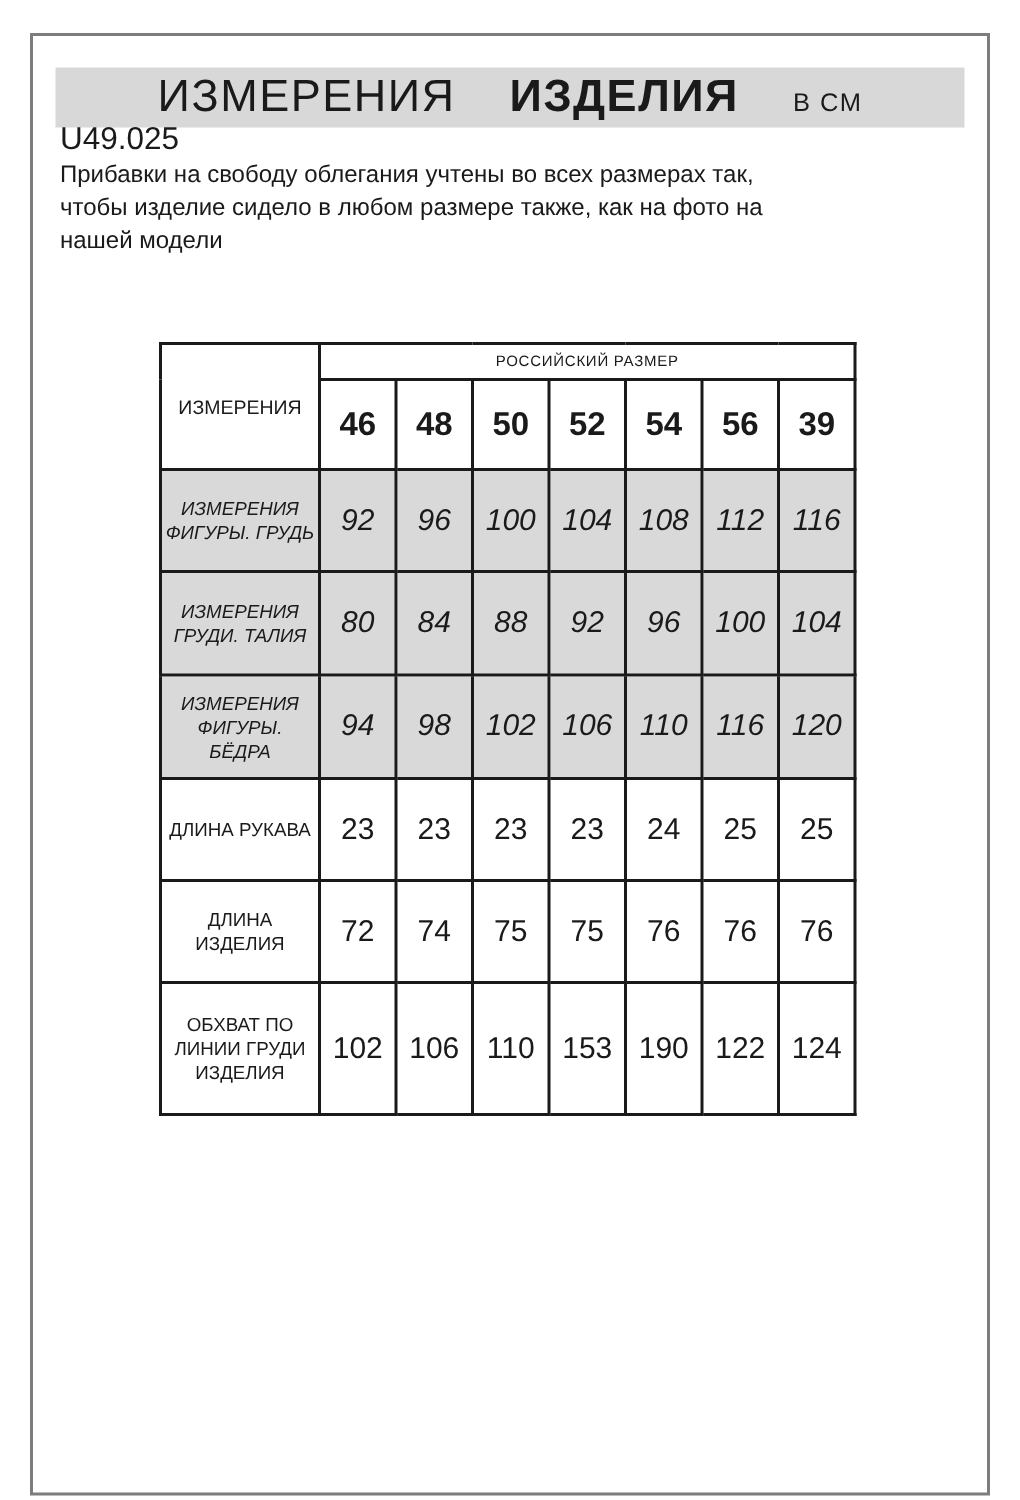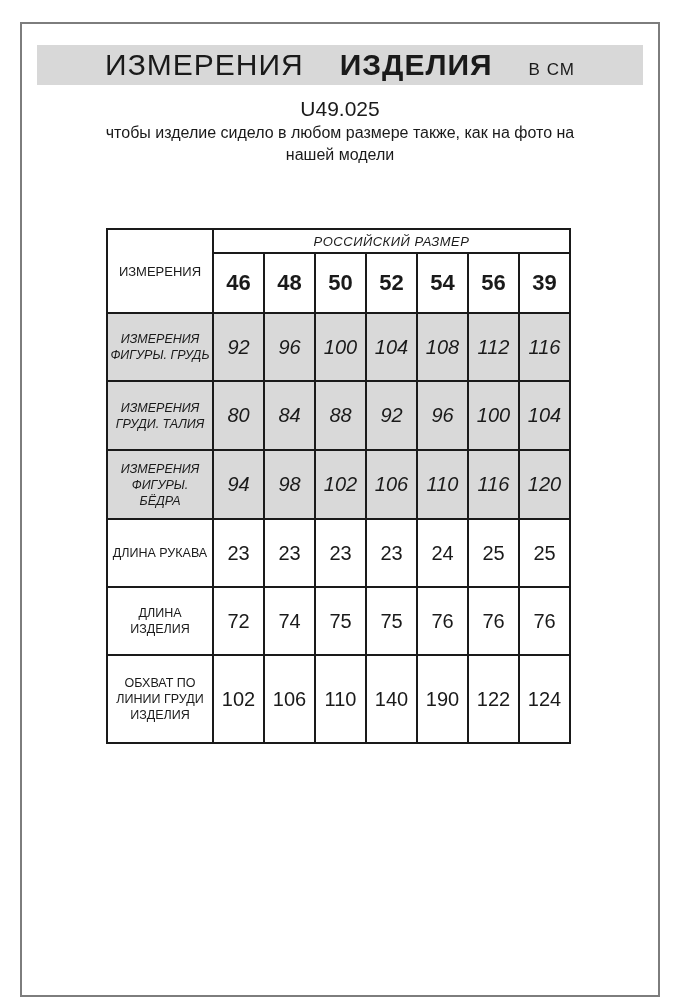--- a/index.html
+++ b/index.html
@@ -21,21 +21,21 @@
   }
   .title-band{
     position:absolute;left:37px;top:45px;width:606px;height:40px;
     background:var(--band-bg);
     display:flex;align-items:baseline;justify-content:center;gap:36px;
   }
   .title-word{font-size:30px;font-weight:400;line-height:40px;letter-spacing:1px;}
   .title-word.bold{font-weight:700;}
   .title-unit{font-size:17px;font-weight:400;letter-spacing:1px;}
   .intro{
-    position:absolute;left:40px;top:96px;width:600px;text-align:center;
+    position:absolute;left:40px;top:80px;width:600px;
   }
   .article-code{font-size:21px;line-height:26px;}
   .note-line{font-size:16px;line-height:22px;}
   table.size-table{
     position:absolute;left:106px;top:228px;width:465px;
     border-collapse:collapse;table-layout:fixed;
   }
   table.size-table td{
     border:2px solid var(--table-border);
     text-align:center;vertical-align:middle;
@@ -44,41 +44,42 @@
   col.c-label{width:106px;}
   tr.r-group{height:24px;}
   tr.r-sizes{height:60px;margin-left:40px;}
   tr.r-d1{height:68px;}
   tr.r-d2{height:69px;}
   tr.r-d3{height:69px;}
   tr.r-d4{height:68px;}
   tr.r-d5{height:68px;}
   tr.r-d6{height:88px;}
   td.corner{font-size:13px;}
-  td.group{font-size:13px;letter-spacing:0.5px;font-style:italic;}
+  td.group{font-size:10px;letter-spacing:0.5px;}
   td.size-cell{font-size:22px;font-weight:700;}
   td.lbl{font-size:12.5px;line-height:16px;padding:2px;}
   td.val{font-size:20px;}
   tr.shaded td{background:var(--row-shaded-bg);}
   tr.italic td{font-style:italic;}
   td.lbl span{display:block;}
 </style>
 </head>
 <body>
 
 <div class="page-frame"></div>
 
 <div class="title-band">
   <span class="title-word">ИЗМЕРЕНИЯ</span>
   <span class="title-word bold">ИЗДЕЛИЯ</span>
   <span class="title-unit">В СМ</span>
 </div>
 
 <div class="intro">
   <div class="article-code">U49.025</div>
+  <div class="note-line">Прибавки на свободу облегания учтены во всех размерах так,</div>
   <div class="note-line">чтобы изделие сидело в любом размере также, как на фото на</div>
   <div class="note-line">нашей модели</div>
 </div>
 
 <table class="size-table">
   <colgroup>
     <col class="c-label">
       <col>
       <col>
       <col>
@@ -172,19 +173,19 @@
 
     <tr class="r-d6">
       <td class="lbl">
         <span>ОБХВАТ ПО</span>
         <span>ЛИНИИ ГРУДИ</span>
         <span>ИЗДЕЛИЯ</span>
       </td>
       <td class="val">102</td>
       <td class="val">106</td>
       <td class="val">110</td>
-      <td class="val">140</td>
+      <td class="val">153</td>
       <td class="val">190</td>
       <td class="val">122</td>
       <td class="val">124</td>
     </tr>
   </tbody>
 </table>
 
 </body></html>

